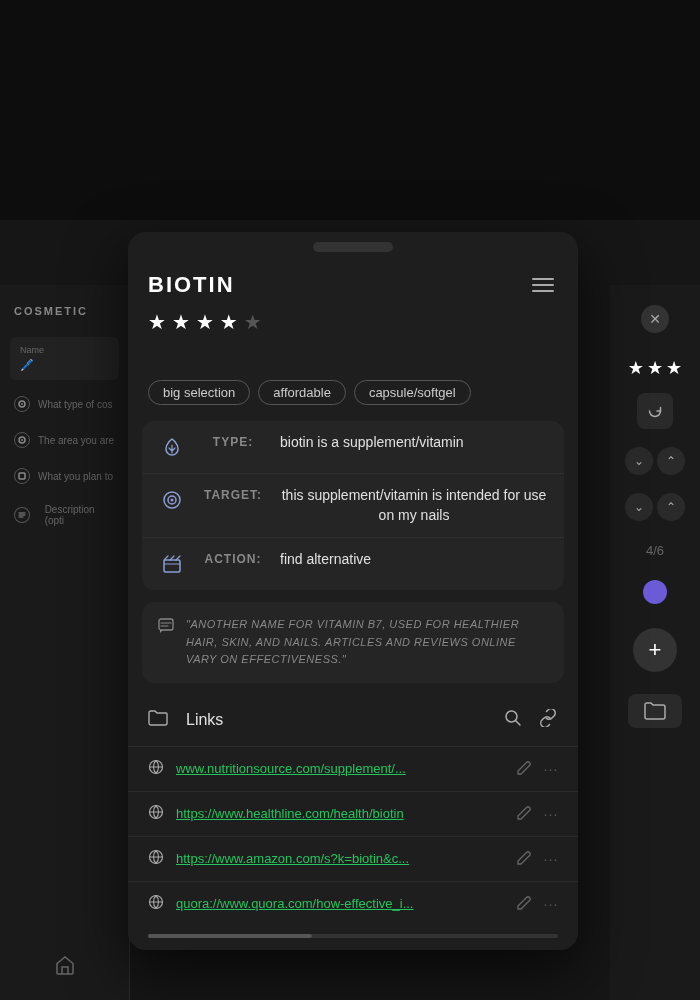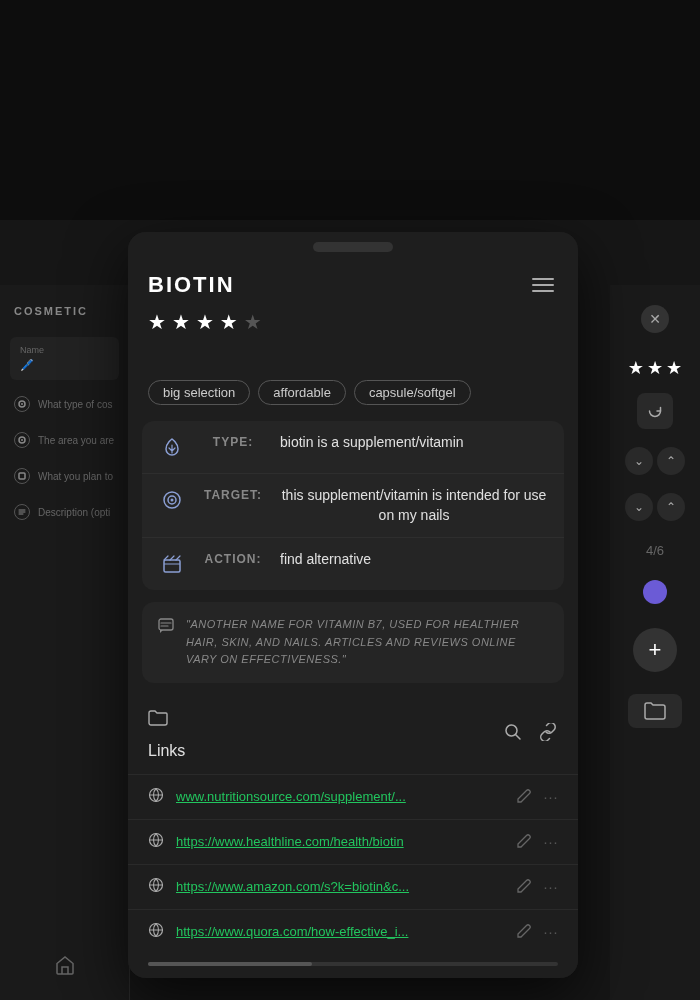--- a/index.html
+++ b/index.html
@@ -357,23 +357,22 @@
       padding: 0 0 8px;
     }
     .links-header {
       display: flex;
       align-items: center;
       justify-content: space-between;
       padding: 14px 20px;
     }
     .links-header-left {
       display: flex;
-      align-items: flex-start;
-      gap: 10px;
-      flex-direction: column;
+      align-items: center;
+      gap: 18px;
     }
     .links-folder-icon {
       color: #aaa;
       font-size: 18px;
     }
     .links-title {
       color: #e0e0e0;
       font-size: 16px;
       font-weight: 500;
     }
@@ -499,21 +498,21 @@
     </div>
     <span style="font-size:10px;color:#666;">What you plan to</span>
   </div>
 
   <div class="left-panel-item">
     <div class="icon-circle">
       <svg width="8" height="8" viewBox="0 0 8 8">
           <path d="M1 2h6M1 4h6M1 6h4" stroke="#888" stroke-width="1" stroke-linecap="round"></path>
         </svg>
     </div>
-    <span style="font-size:10px;color:#666;">Description (opti</span>
+    <span style="font-size:10px;color:#666;margin-left:7px;">Description (opti</span>
   </div>
 
   <div class="home-icon-area">
     <svg width="22" height="22" viewBox="0 0 22 22" fill="none">
       <path d="M3 9.5L11 3l8 6.5V19a1 1 0 01-1 1H4a1 1 0 01-1-1V9.5z" stroke="#666" stroke-width="1.5" fill="none"></path>
       <path d="M8 20v-7h6v7" stroke="#666" stroke-width="1.5"></path>
     </svg>
   </div>
 </div>
 
@@ -716,21 +715,21 @@
       <span class="link-more-icon">···</span>
     </div>
 
     <div class="link-row">
       <span class="link-globe-icon">
         <svg width="16" height="16" viewBox="0 0 16 16" fill="none">
           <circle cx="8" cy="8" r="6.5" stroke="#aaa" stroke-width="1.2"></circle>
           <path d="M8 1.5C8 1.5 5.5 4 5.5 8s2.5 6.5 2.5 6.5M8 1.5C8 1.5 10.5 4 10.5 8S8 14.5 8 14.5M1.5 8h13" stroke="#aaa" stroke-width="1.1"></path>
         </svg>
       </span>
-      <span class="link-url">https://www.quora.com/how-effective_i...</span>
+      <span class="link-url">quora://www.quora.com/how-effective_i...</span>
       <span class="link-edit-icon">
         <svg width="15" height="15" viewBox="0 0 15 15" fill="none">
           <path d="M2 11L10.5 2.5a2 2 0 013 3L5 14H2v-3z" stroke="#666" stroke-width="1.3" fill="none"></path>
         </svg>
       </span>
       <span class="link-more-icon">···</span>
     </div>
 
     <div class="scroll-hint">
       <div class="scroll-thumb"></div>

